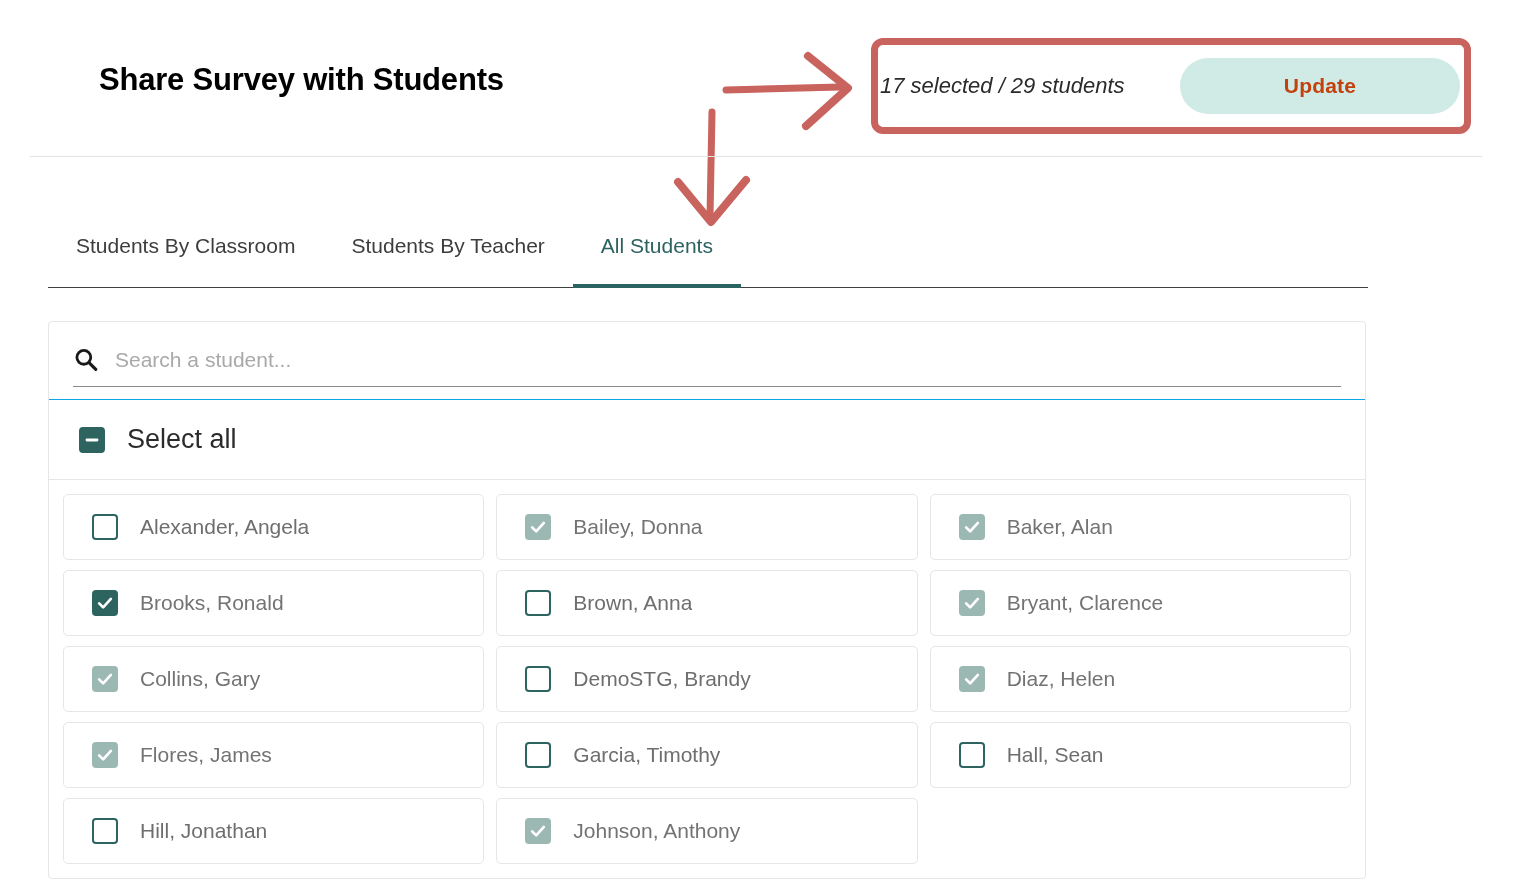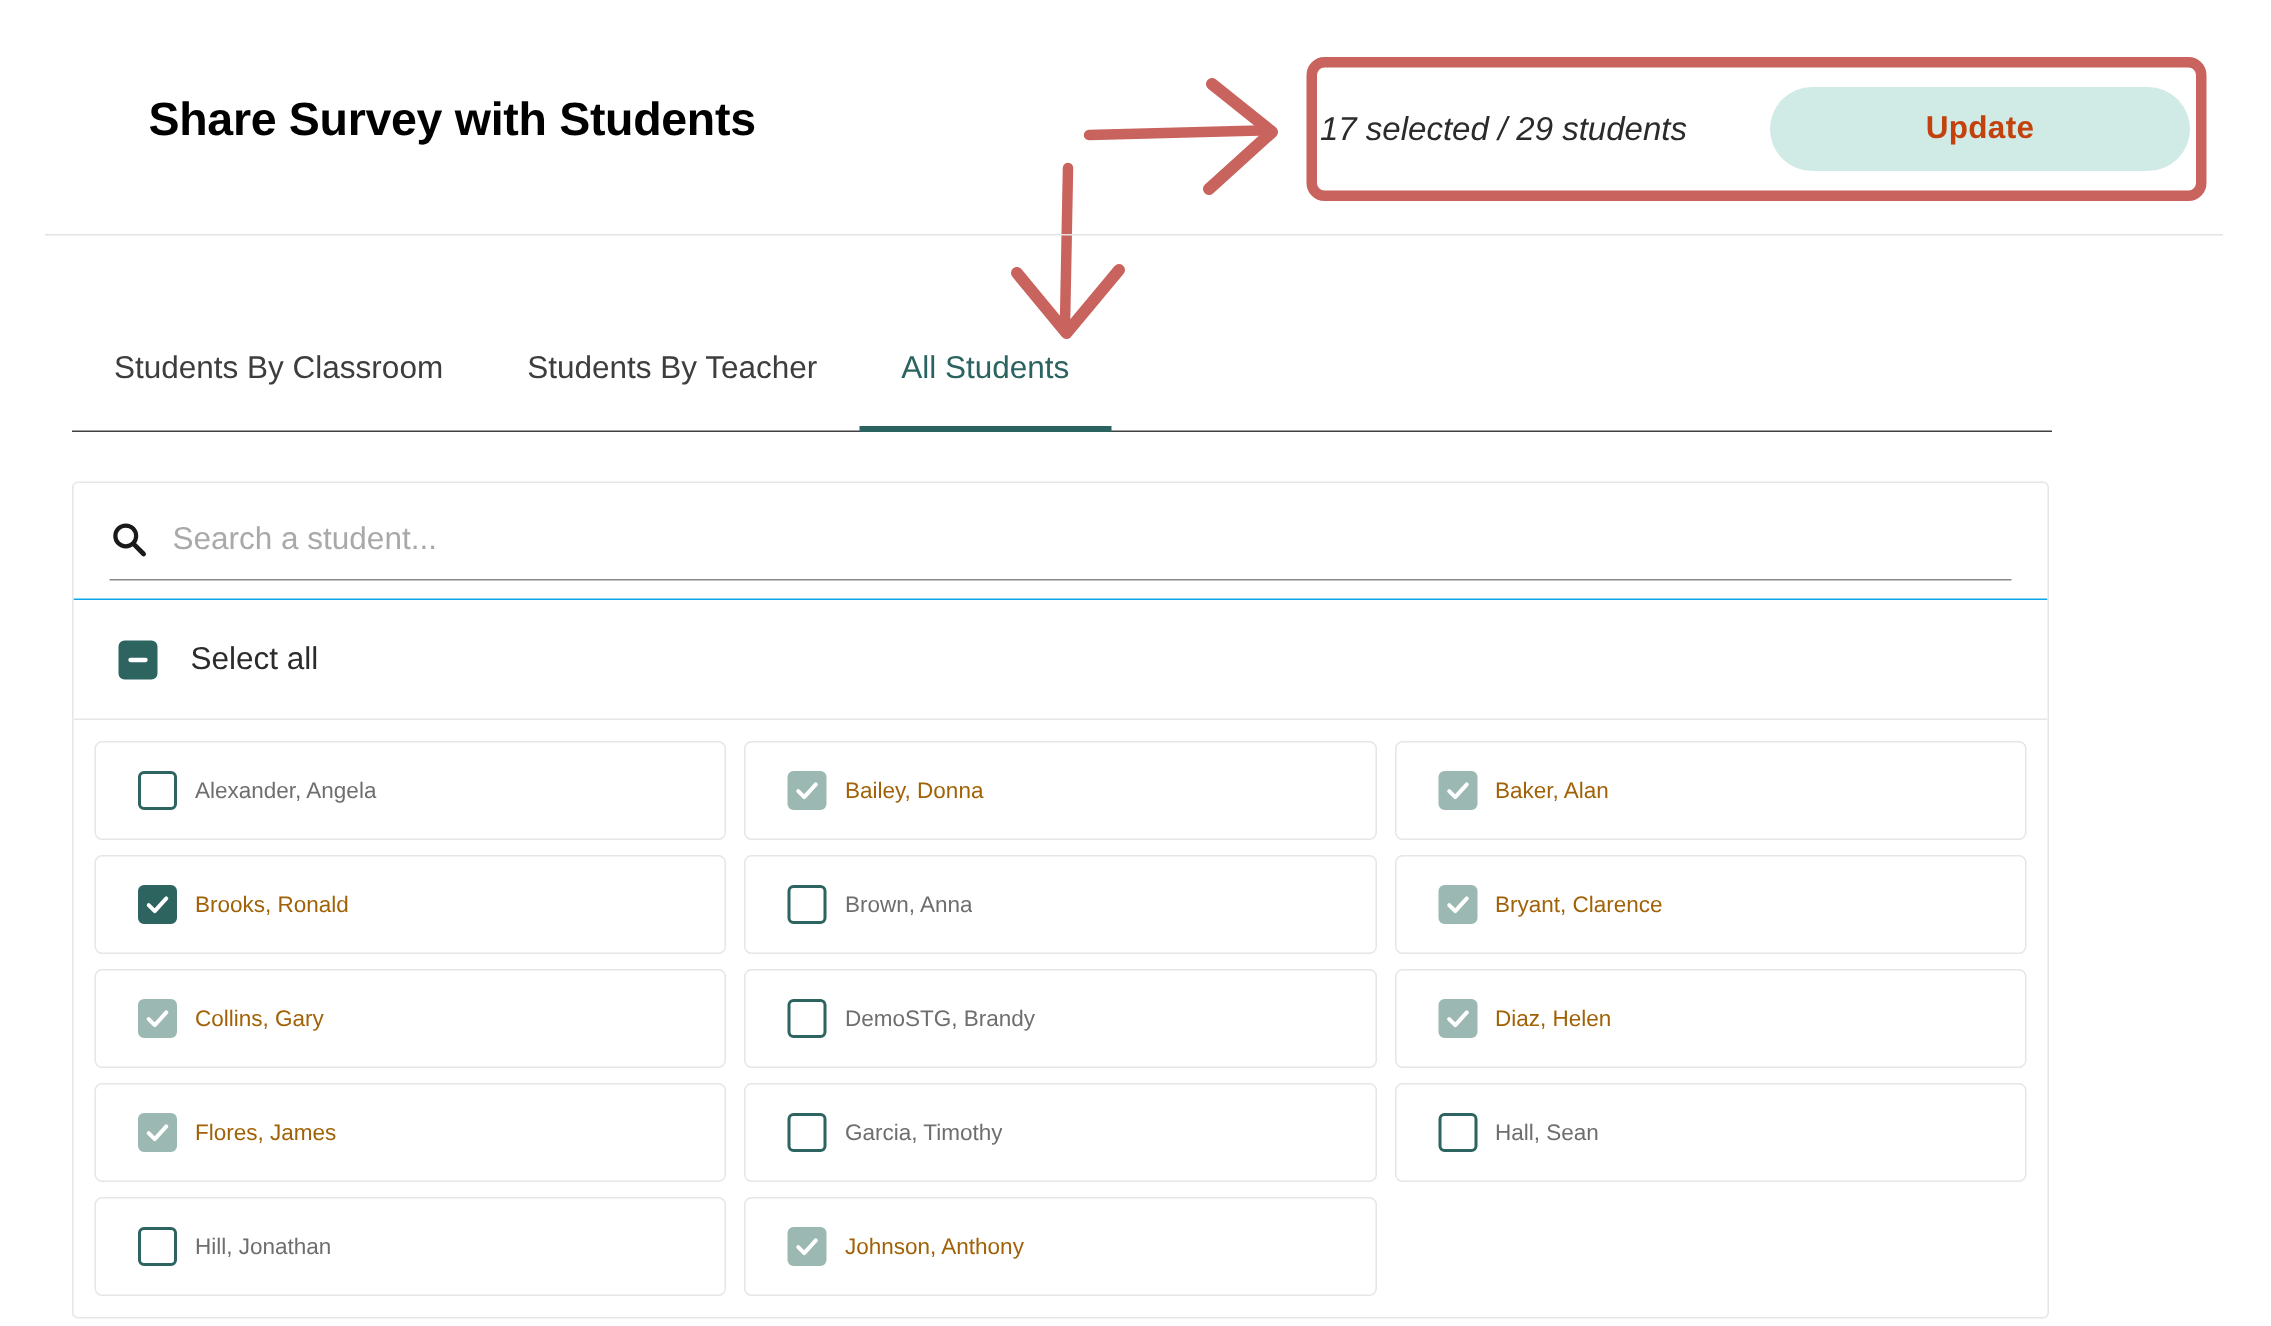--- a/index.html
+++ b/index.html
@@ -183,21 +183,21 @@
 
   .selectall-row {
     height: 80px;
     display: flex;
     align-items: center;
     padding: 0 24px 0 30px;
     border-bottom: 1px solid #e6e6e6;
   }
 
   .selectall-label {
-    font-size: 21px;
+    font-size: 27px;
     color: #2b2b2b;
     margin-left: 22px;
   }
 
   
   .cb {
     width: 26px;
     height: 26px;
     border-radius: 4px;
     flex: 0 0 auto;
@@ -228,27 +228,27 @@
     display: flex;
     align-items: center;
     padding: 0 20px 0 28px;
     background: #ffffff;
     border: 1px solid #e6e6e6;
     border-radius: 5px;
     cursor: pointer;
   }
 
   .student-label {
-    font-size: 15px;
-    margin-left: 12px;
+    font-size: 21px;
+    margin-left: 22px;
     white-space: nowrap;
     overflow: hidden;
     text-overflow: ellipsis;
   }
-  .student-label.on  { color: #a16207; }
+  .student-label.on  { color: #737373; }
   .student-label.off { color: #6e6e6e; }
 </style>
 </head>
 <body>
 
 <div class="page">
 
   <div class="header">
 
     <div class="page-title">Share Survey with Students</div>

